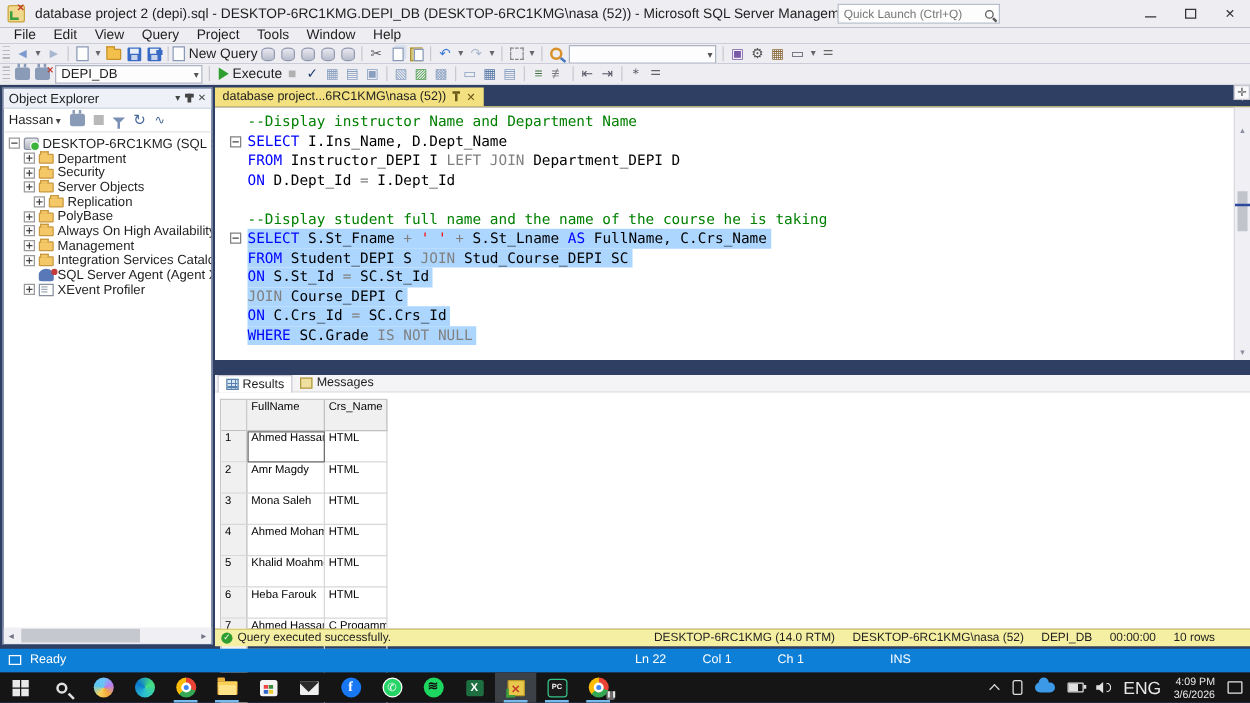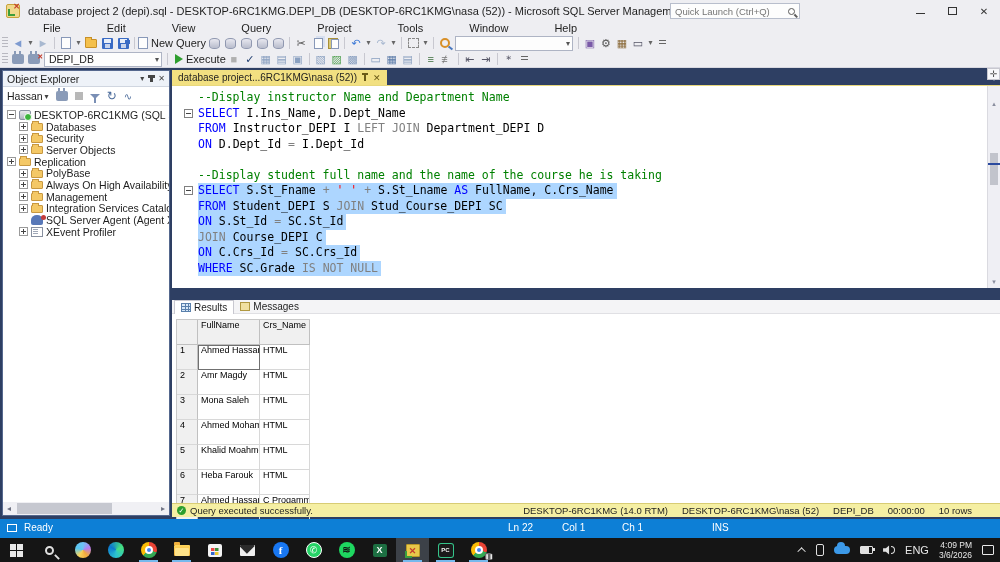--- a/index.html
+++ b/index.html
@@ -15,21 +15,21 @@
   .quick-launch .ph { font-size:9.5px; color:#767676; flex:1; }
   .mag { width:7px; height:7px; border:1.5px solid #5A5A5A; border-radius:50%; position:relative; }
   .mag::after { content:""; position:absolute; width:4px; height:1.5px; background:#5A5A5A; left:5px; top:6px; transform:rotate(45deg); }
   .win-btns { position:absolute; right:0; top:0; height:22px; display:flex; }
   .win-btn { width:32px; height:22px; display:flex; align-items:center; justify-content:center; font-size:10px; color:#333; }
   .wb-restore { width:9px; height:8px; border:1px solid #333; position:relative; background:#EEEEF2; }
   .wb-min { width:9px; height:1px; background:#333; margin-top:5px; }
 
   
   .menubar { position:absolute; left:0; top:22px; width:1000px; height:13px; background:#EEEEF2; display:flex; align-items:center; padding-left:4px; }
-  .menu-item { font-size:11px; color:#1E1E1E; padding:0 7px; line-height:13px;margin-left:32px; }
+  .menu-item { font-size:11px; color:#1E1E1E; padding:0 7px; line-height:13px; }
 
   
   .tb { position:absolute; left:0; width:1000px; background:#EEEEF2; display:flex; align-items:center; }
   .tb1 { top:35px; height:16px; }
   .tb2 { top:51px; height:17px; border-bottom:1px solid #D8D8E0; }
   .grip { width:6px; height:12px; margin:0 2px; background:repeating-linear-gradient(#B8B8C0 0 1px, transparent 1px 3px); }
   .tbsep { width:1px; height:12px; background:#C8C8D0; margin:0 3px; }
   .tbi { width:16px; height:14px; display:inline-flex; align-items:center; justify-content:center; font-size:11px; line-height:14px; position:relative; }
   .tbi.dd { width:9px; font-size:8px; color:#666; }
   .ic-doc { width:10px; height:12px; background:#FDFDFD; border:1px solid #8898B8; }
@@ -185,21 +185,21 @@
   .tray { margin-left:auto; display:flex; align-items:center; height:24px; }
   .tray-item { margin-right:10px; display:flex; align-items:center; justify-content:center; position:relative; }
   .chev { width:6px; height:6px; border-left:1.5px solid #E0E0E0; border-top:1.5px solid #E0E0E0; transform:rotate(45deg) translateY(2px); }
   .phone-ic { width:8px; height:12px; border:1.5px solid #E0E0E0; border-radius:2px; }
   .cloud-ic { width:16px; height:8px; background:#3C99E8; border-radius:8px; position:relative; }
   .cloud-ic::before { content:""; position:absolute; left:3px; top:-4px; width:8px; height:8px; background:#3C99E8; border-radius:50%; }
   .batt-ic { width:13px; height:8px; border:1.5px solid #E0E0E0; border-radius:1px; position:relative; background:linear-gradient(to right,#E0E0E0 0 70%, transparent 70%); }
   .batt-ic::after { content:""; position:absolute; right:-3px; top:1px; width:2px; height:3px; background:#E0E0E0; }
   .spk-ic { width:10px; height:10px; background:#E0E0E0; clip-path:polygon(0 32%, 28% 32%, 60% 5%, 60% 95%, 28% 68%, 0 68%); position:relative; }
   .spk-arc { width:4px; height:8px; border:1.5px solid #E0E0E0; border-left:none; border-radius:0 6px 6px 0; margin-left:-2px; }
-  .lang { color:#E8E8E8; font-size:11px; }
+  .lang { color:#E8E8E8; font-size:14px; }
   .clock { color:#E8E8E8; font-size:8.5px; text-align:right; line-height:10px; }
   .notif-ic { width:12px; height:10px; border:1.5px solid #E8E8E8; border-radius:1px; }
   .txt { white-space:nowrap; }
 </style>
 </head>
 <body>
 
 <div class="titlebar">
   <div class="app-icon"></div>
   <div class="title-text">database project 2 (depi).sql - DESKTOP-6RC1KMG.DEPI_DB (DESKTOP-6RC1KMG\nasa (52)) - Microsoft SQL Server Management Studio</div>
@@ -382,33 +382,33 @@
     </div>
     <div class="oe-tree">
         <div class="tree-row" style="padding-left: 4px;">
           <span class="expander "></span>
           <span class="t-ic t-server"></span>
           <span>DESKTOP-6RC1KMG (SQL Server 14.0.100</span>
         </div>
         <div class="tree-row" style="padding-left: 16px;">
           <span class="expander plus"></span>
           <span class="t-ic t-folder"></span>
-          <span>Databases</span>
+          <span>Department</span>
         </div>
         <div class="tree-row" style="padding-left: 16px;">
           <span class="expander plus"></span>
           <span class="t-ic t-folder"></span>
           <span>Security</span>
         </div>
         <div class="tree-row" style="padding-left: 16px;">
           <span class="expander plus"></span>
           <span class="t-ic t-folder"></span>
           <span>Server Objects</span>
         </div>
-        <div class="tree-row" style="padding-left: 4px;">
+        <div class="tree-row" style="padding-left: 24px;">
           <span class="expander plus"></span>
           <span class="t-ic t-folder"></span>
           <span>Replication</span>
         </div>
         <div class="tree-row" style="padding-left: 16px;">
           <span class="expander plus"></span>
           <span class="t-ic t-folder"></span>
           <span>PolyBase</span>
         </div>
         <div class="tree-row" style="padding-left: 16px;">

